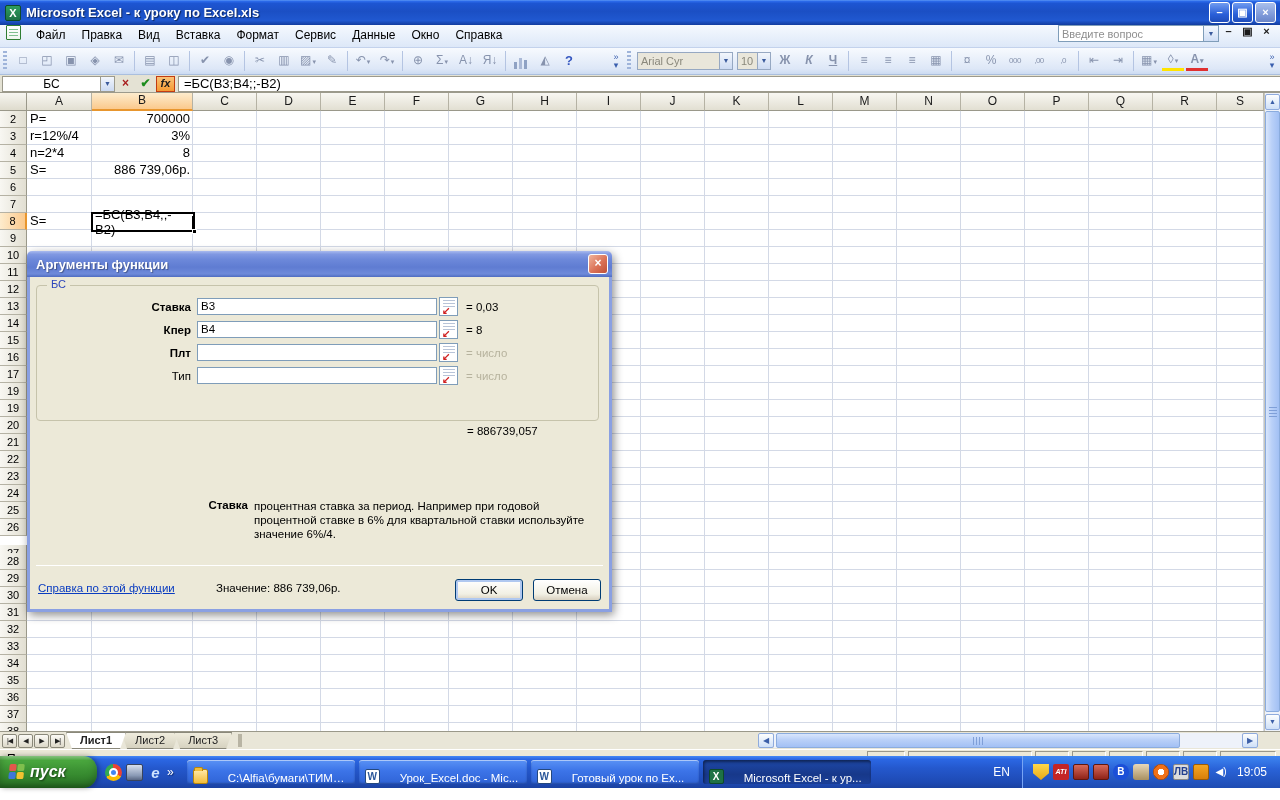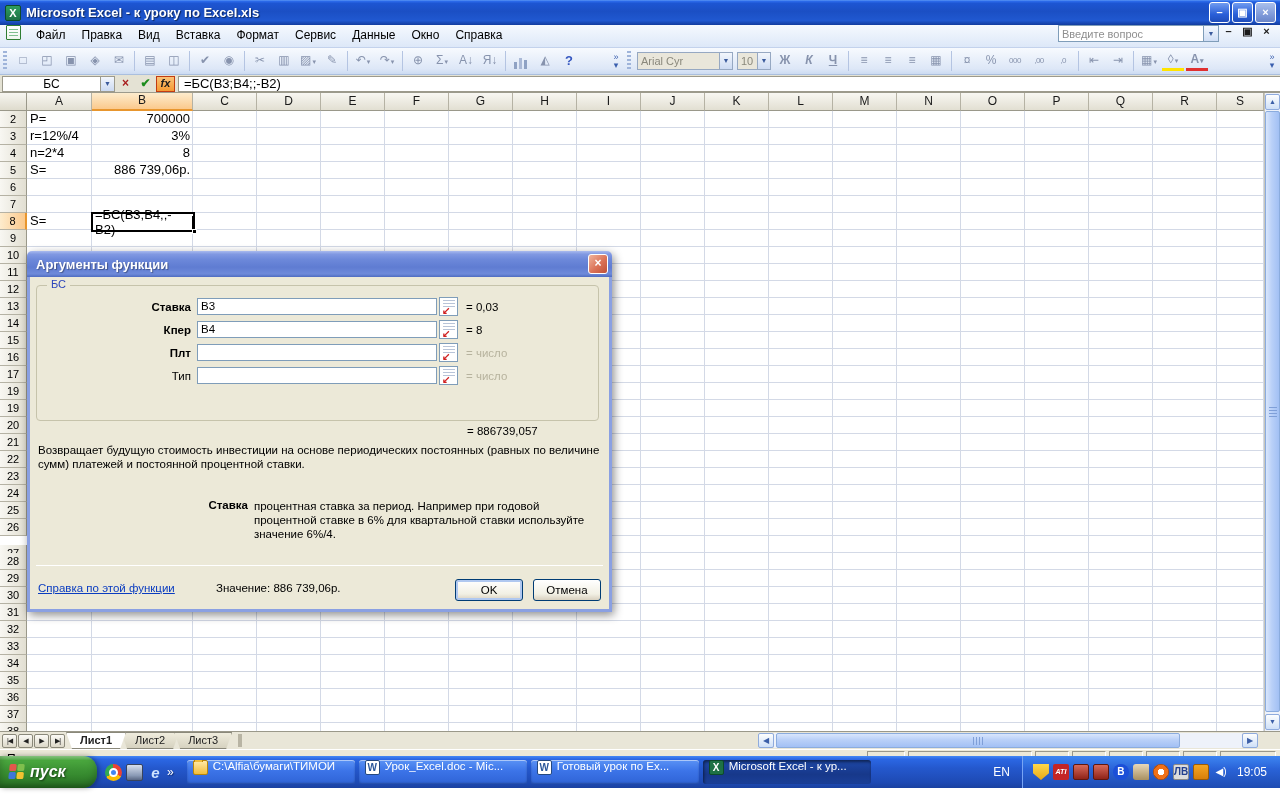--- a/index.html
+++ b/index.html
@@ -185,21 +185,21 @@
   .xp-flag span{border-radius:1.5px;}
   .fq1{background:#e2574c;} .fq2{background:#7fbf4d;} .fq3{background:#3f76d8;} .fq4{background:#f3c231;}
   .qlaunch{display:flex;align-items:center;margin-left:8px;gap:4px;}
   .ql{width:17px;height:17px;text-align:center;}
   .ql-chrome{border-radius:50%;background:conic-gradient(#ea4335 0 33%,#fbbc05 0 66%,#34a853 0 100%);position:relative;}
   .ql-chrome::after{content:"";position:absolute;inset:4px;background:#4285f4;border:2px solid #fff;border-radius:50%;}
   .ql-show-desktop{background:linear-gradient(#d8e0ee,#8a9ab5 70%,#5a6884);border:1px solid #39445c;border-radius:2px;}
   .ql-internet-explorer{color:#cfe4ff;font-size:15px;font-style:italic;font-weight:bold;line-height:17px;}
   .ql-chevron{color:#fff;font-size:12px;padding:0 3px;text-shadow:1px 1px 1px rgba(0,0,0,.4);}
   .task-btns{display:flex;margin-left:10px;gap:4px;}
-  .task-btn{height:24px;width:168px;border-radius:3px;display:flex;align-items:flex-start;gap:5px;color:#fff;
+  .task-btn{height:24px;width:168px;border-radius:3px;display:flex;align-items:flex-end;gap:20px;color:#fff;
     font-size:11.5px;padding:0 6px;overflow:hidden;white-space:nowrap;
     background:linear-gradient(180deg,#5a92f5,#3c74e8 45%,#2f63d6);
     box-shadow:inset 0 1px 0 rgba(255,255,255,.5),inset 0 -1px 2px rgba(0,0,0,.25);}
   .task-btn.active{background:linear-gradient(180deg,#1e48a8,#17388a 60%,#1a3f98);
     box-shadow:inset 1px 2px 3px rgba(0,0,0,.5);}
   .task-btn .lbl{overflow:hidden;text-overflow:ellipsis;}
   .ticon{width:15px;height:15px;flex:0 0 15px;border-radius:2px;font-size:10px;font-weight:bold;text-align:center;
     line-height:14px;}
   .ticon.word{background:#fff;color:#2b579a;border:1px solid #24487f;}
   .ticon.excel{background:#1e7145;color:#fff;border:1px solid #0d4a2a;}
@@ -467,21 +467,20 @@
           </div>
           <div class="arg-row">
             <span class="arg-label">Тип</span>
             <span class="arg-input"></span>
             <span class="ref-btn"></span>
             <span class="arg-result muted">= число</span>
           </div>
         </div>
     </div>
     <div class="dlg-result">= 886739,057</div>
-    <div class="dlg-desc">Возвращает будущую стоимость инвестиции на основе периодических постоянных (равных по величине сумм) платежей и постоянной процентной ставки.</div>
     <div class="param-help">
       <span class="ph-label">Ставка</span>
       <span class="ph-text">процентная ставка за период. Например при годовой процентной ставке в 6% для квартальной ставки используйте значение 6%/4.</span>
     </div>
     <div class="dlg-sep"></div>
     <span class="dlg-link">Справка по этой функции</span>
     <span class="dlg-value">
       <span>Значение:</span>
       <span>886 739,06р.</span>
     </span>

